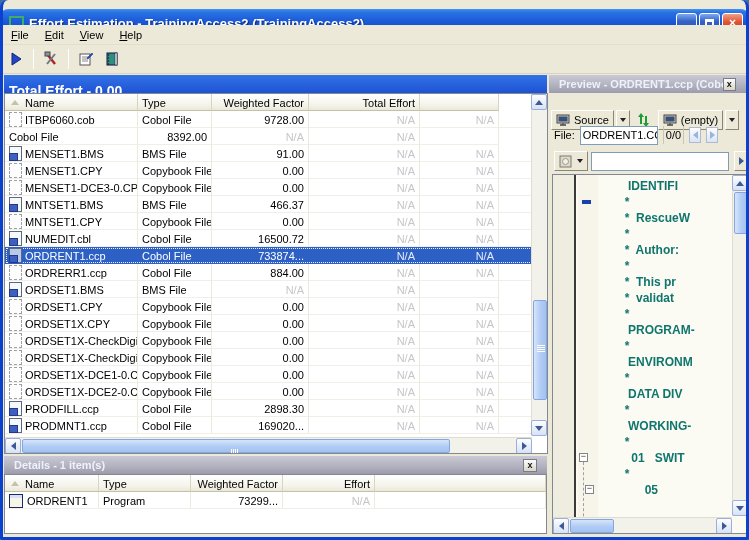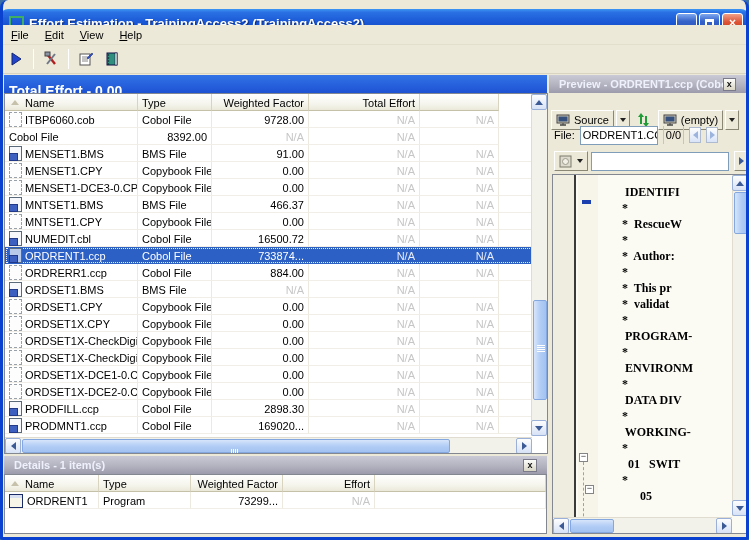--- a/index.html
+++ b/index.html
@@ -87,22 +87,22 @@
   .nav-btn { width:12px; height:16px; background:linear-gradient(180deg,#fdfdfd,#d9e4f8);
     border:1px solid #aebad0; display:flex; align-items:center; justify-content:center; }
   .nav-btn .arr.left  { border-right-color:#9cb4dd; }
   .nav-btn .arr.right { border-left-color:#9cb4dd; }
   .txt-input { height:19px; background:#fff; border:1px solid #7f9db9; font-size:11px; padding:0 3px;
     font-family:"Liberation Sans",sans-serif; }
   
   .codewrap { position:absolute; background:#fbfaf3; border:1px solid #828790; overflow:hidden; }
   .gutter { position:absolute; left:0; top:0; bottom:0; width:23px; background:#efede0; border-right:2px solid #3a3a3a; }
   .foldmargin { position:absolute; left:25px; top:0; bottom:0; width:20px; background:#f7f5ea; }
-  .codelines { position:absolute; left:45px; top:9px; right:0; font-family:Liberation Serif, serif;
-    font-size:12px; font-weight:bold; color:#000000; line-height:16px; white-space:pre; }
+  .codelines { position:absolute; left:45px; top:3px; right:0; font-family:Liberation Sans, sans-serif;
+    font-size:12px; font-weight:bold; color:#0f766e; line-height:16px; white-space:pre; }
   .foldbox { position:absolute; width:9px; height:9px; background:#fff; border:1px solid #848484;
     font-size:9px; line-height:7px; text-align:center; color:#333; font-family:"Liberation Mono",monospace; }
   .dashline { position:absolute; border-left:1px dashed #a0a0a0; }
   .bluemark { position:absolute; width:9px; height:4px; background:#1b3fae; }
   
   .i16 { width:16px; height:16px; display:inline-block; }
   .i14 { width:15px; height:13px; display:inline-block; }
 </style>
 </head>
 <body>

